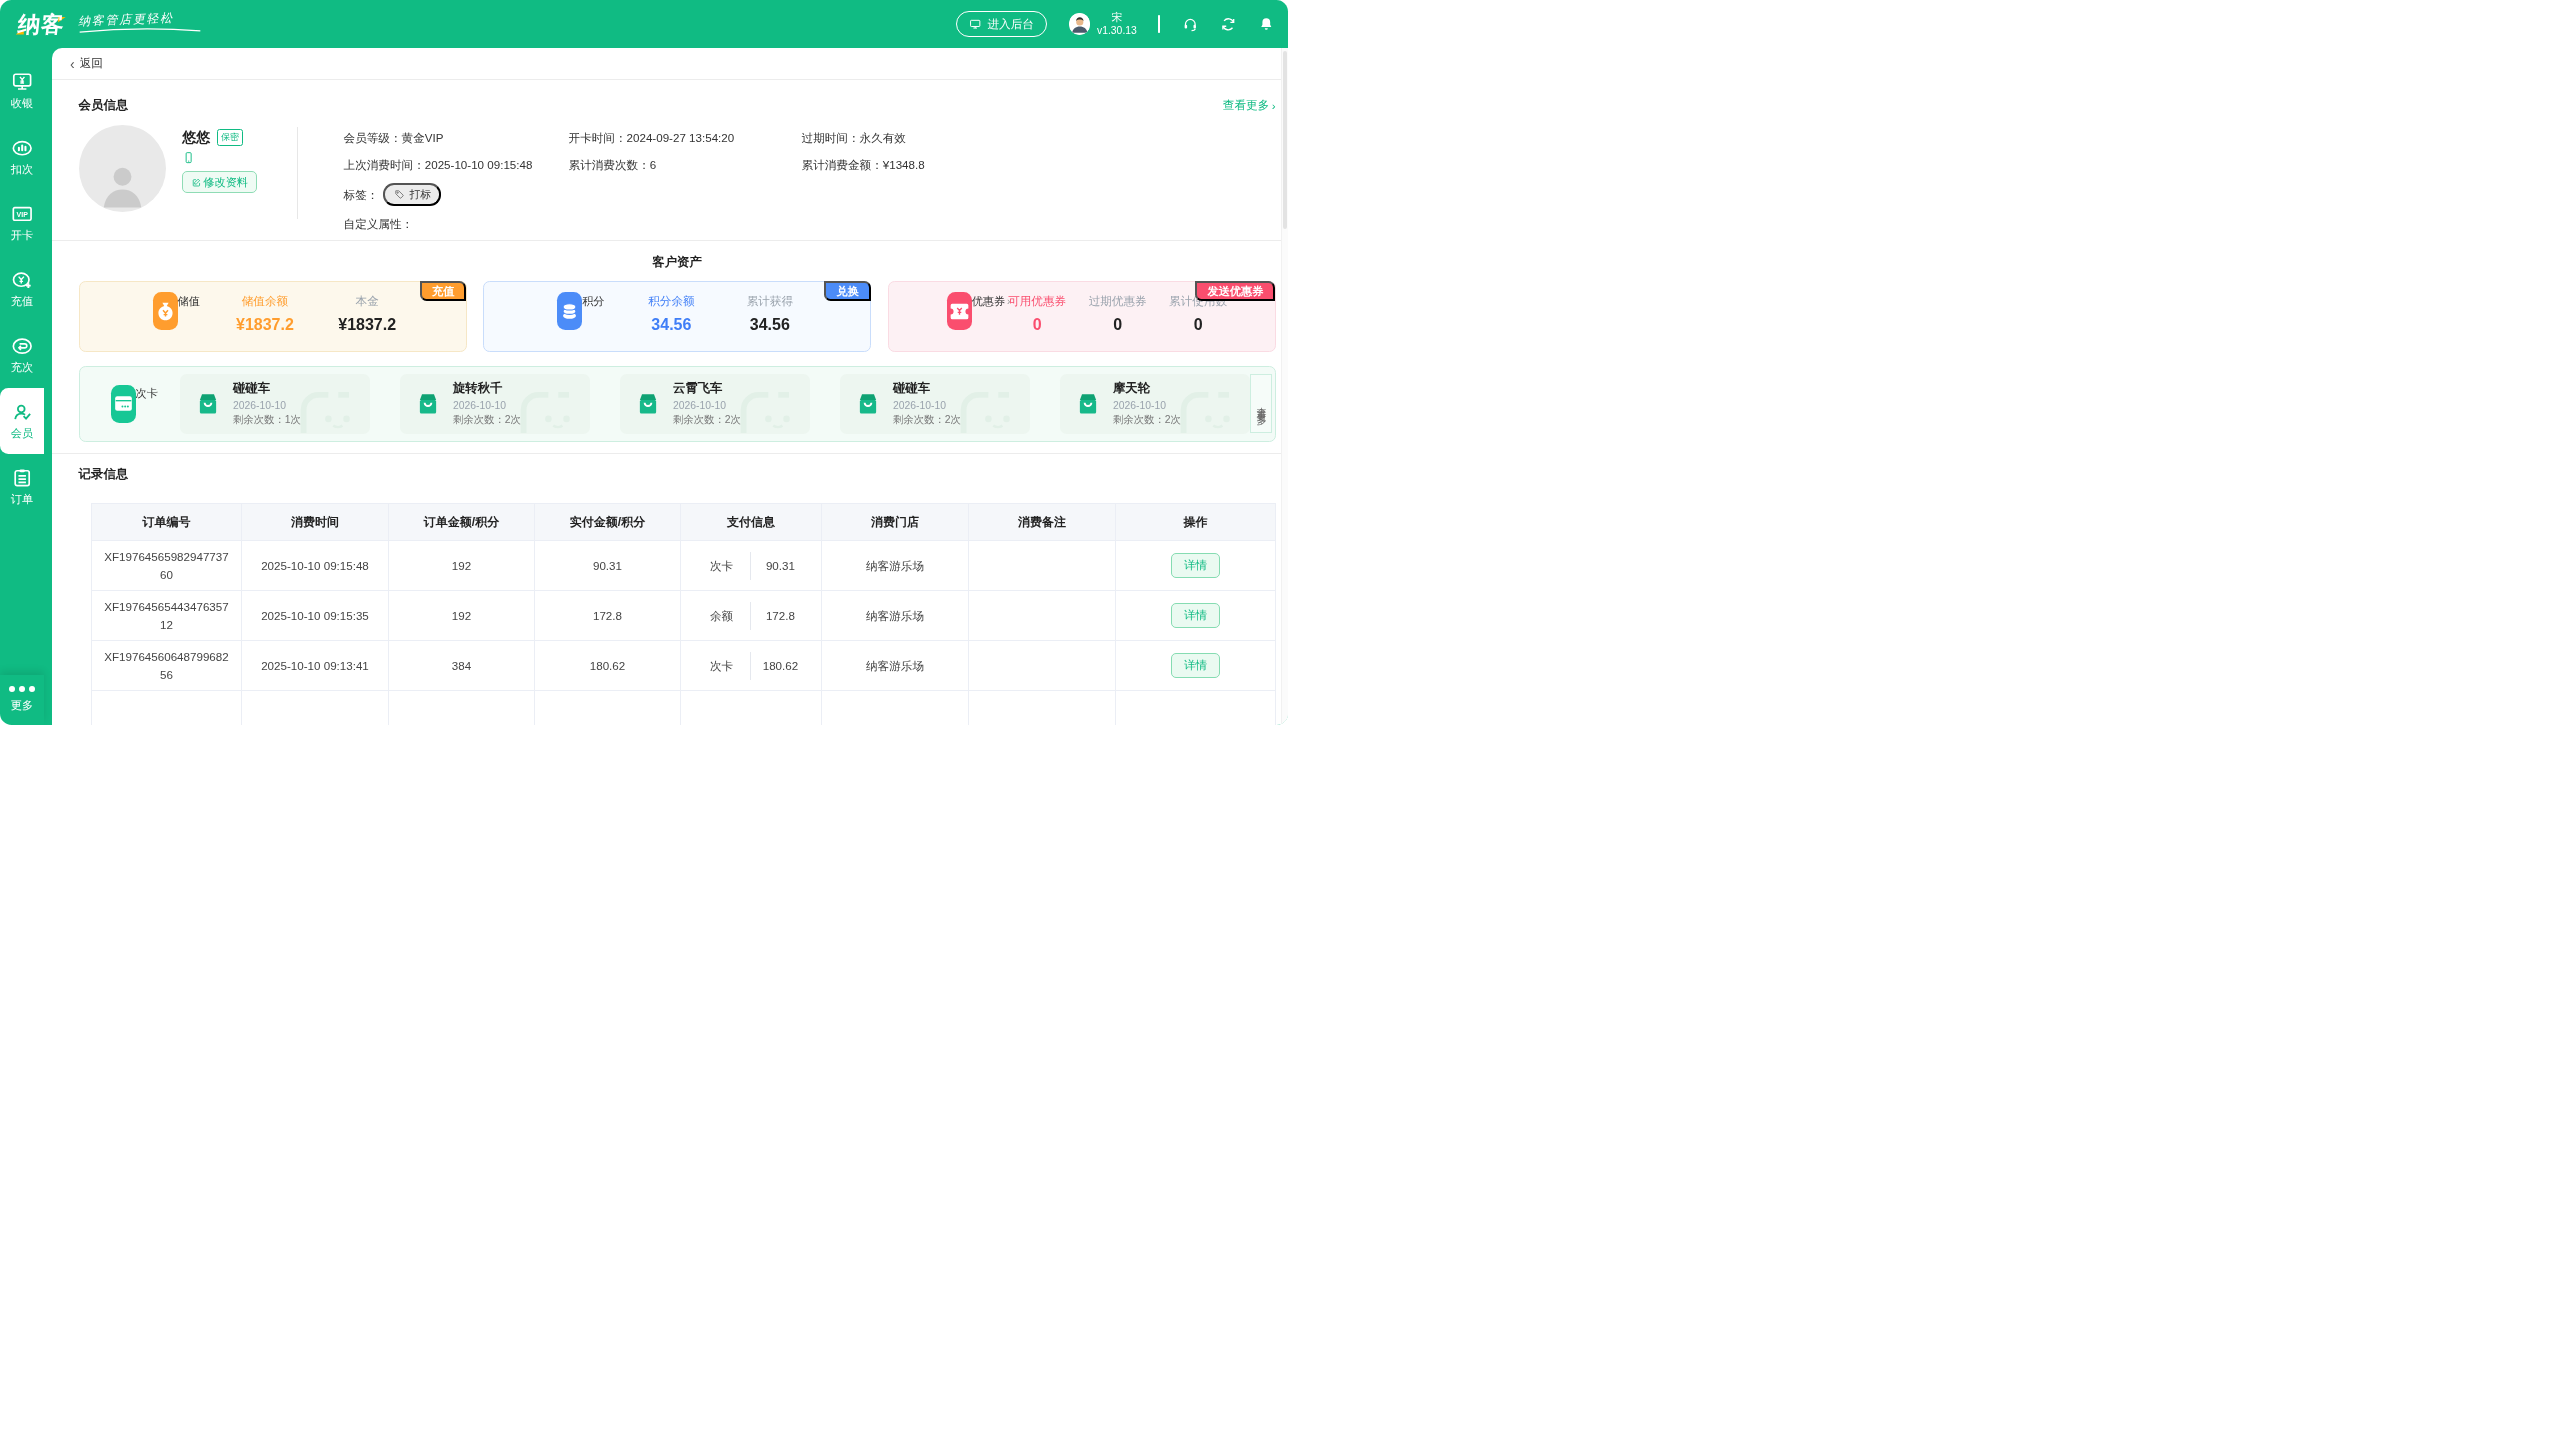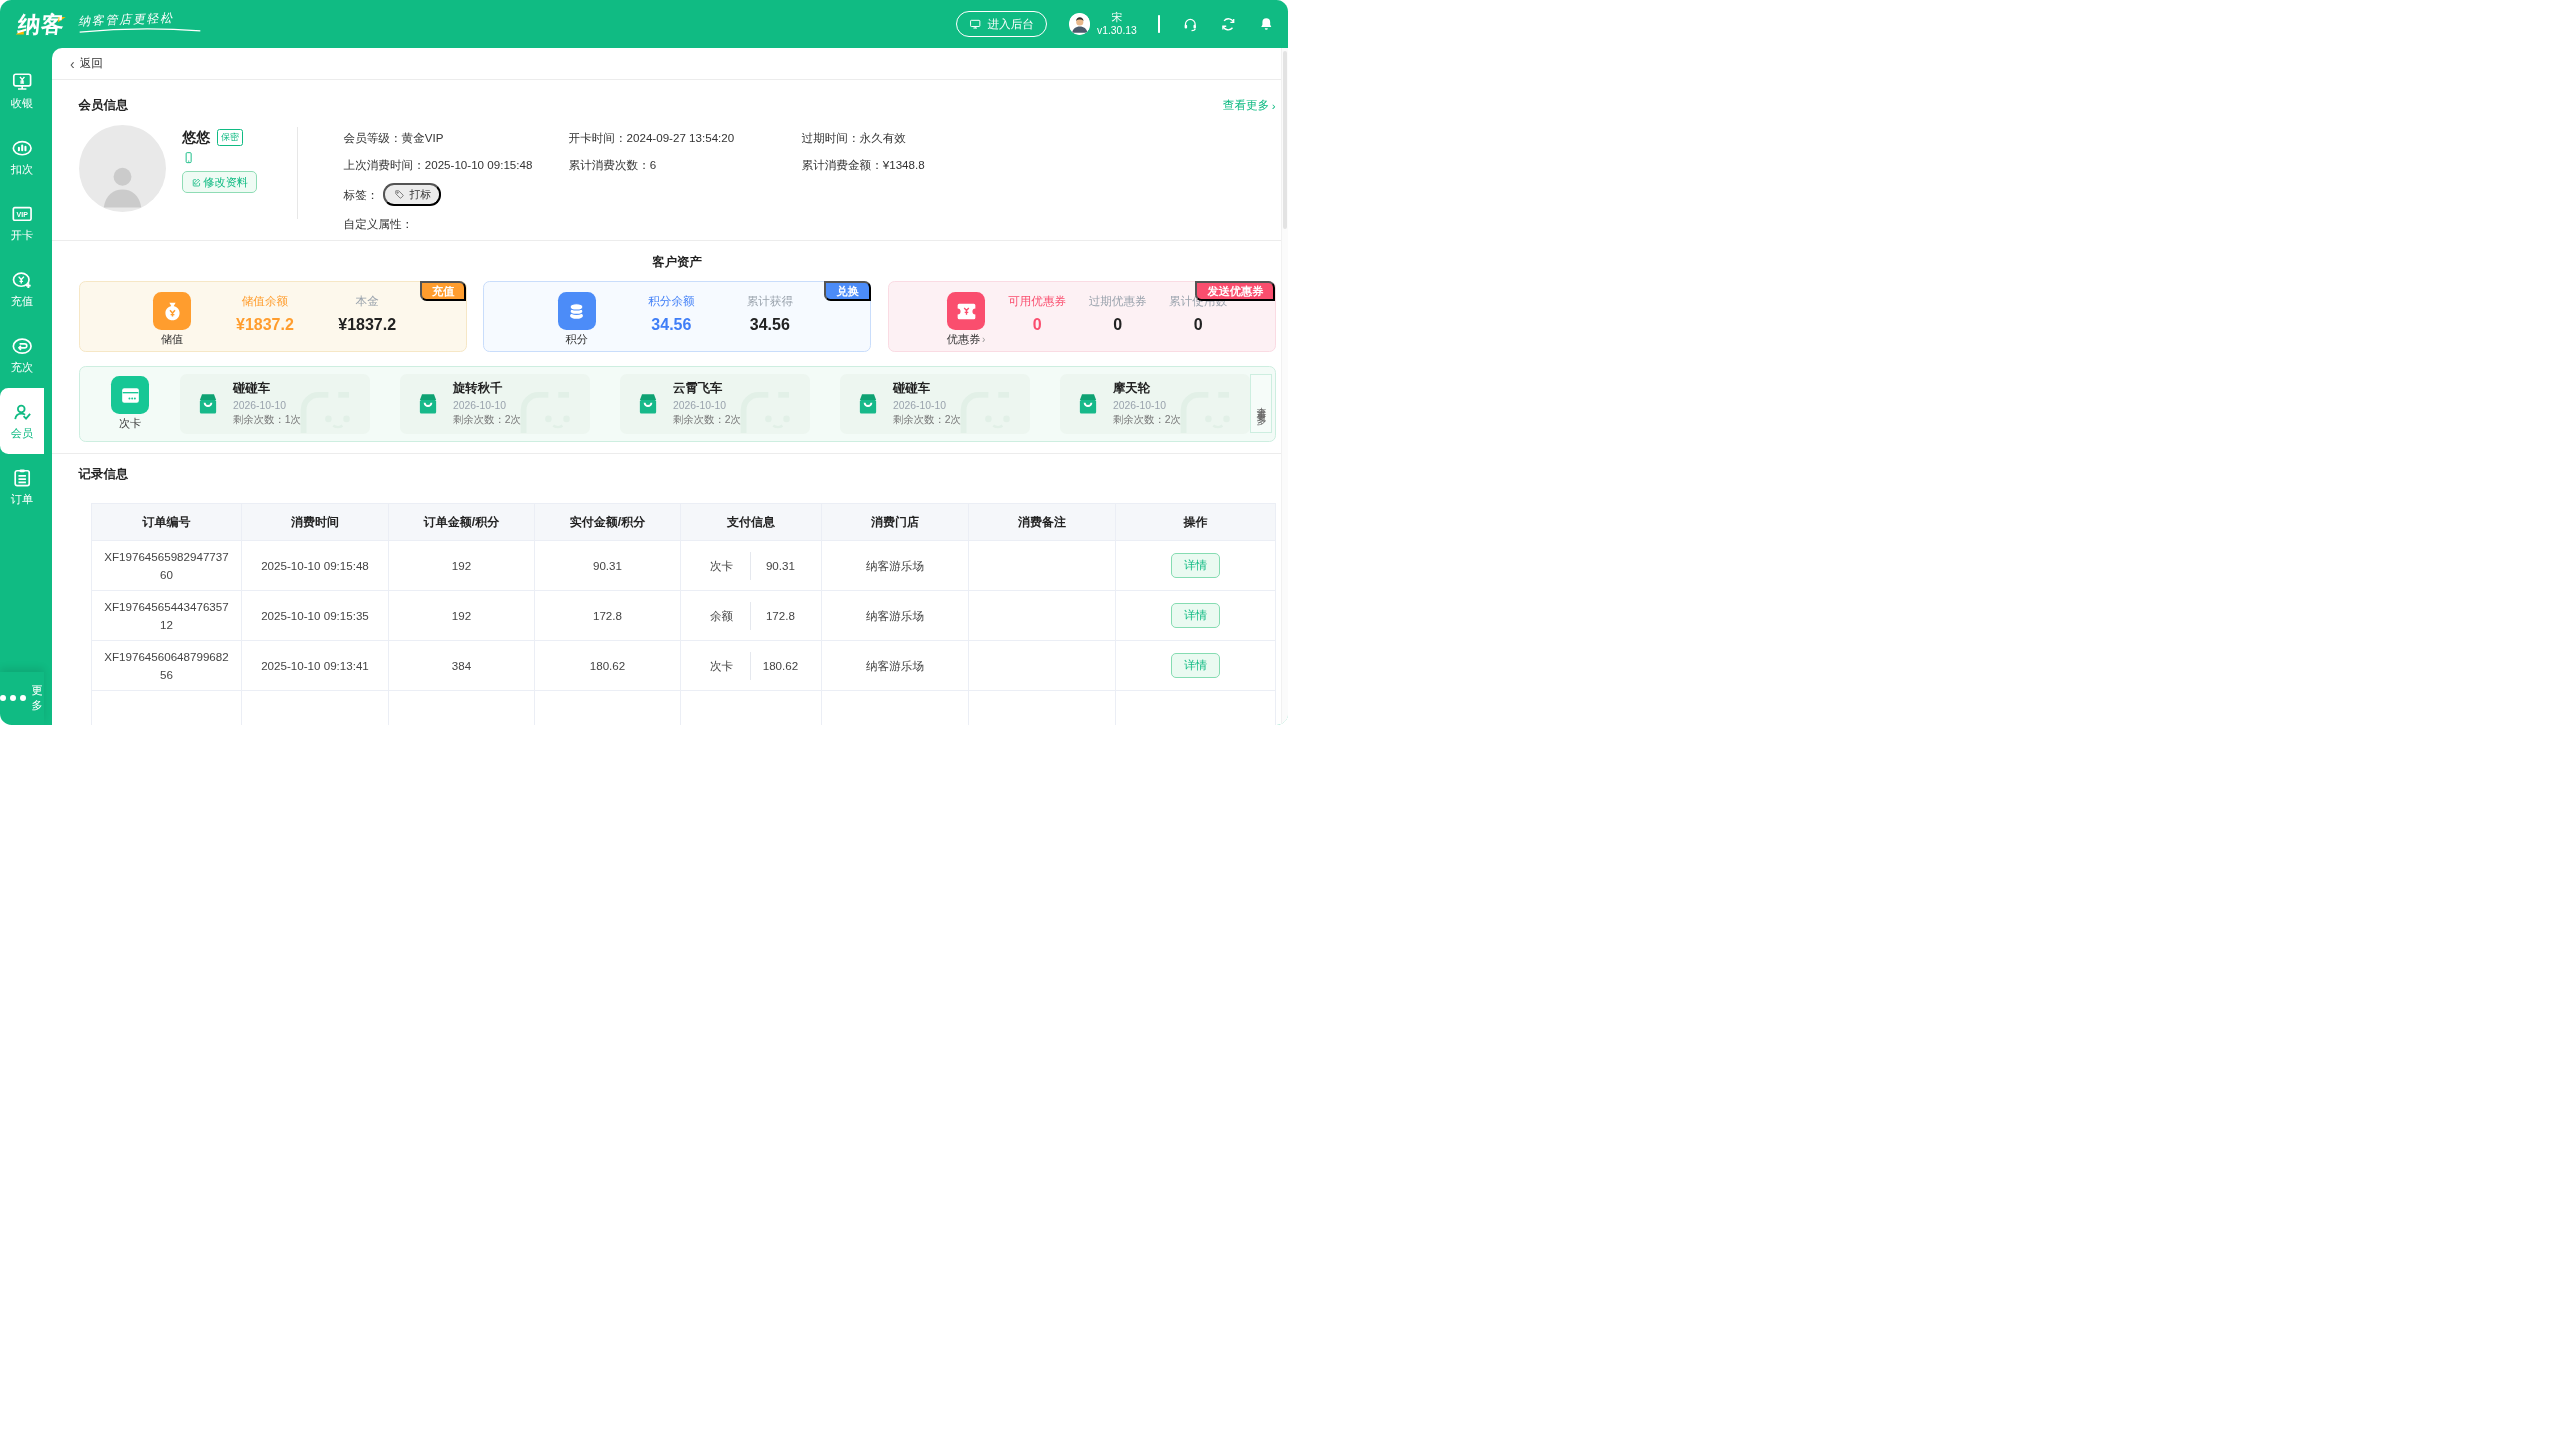--- a/index.html
+++ b/index.html
@@ -37,21 +37,21 @@
   .tb-icon{margin-left:21.6px;width:16.6px;height:16.6px;cursor:pointer;flex:none;}
   .tb-icon:last-child{margin-right:13.3px;}
   .tb-icon svg{width:100%;height:100%;}
 
   
   .sidebar{position:absolute;top:48px;left:0;bottom:0;width:44px;display:flex;flex-direction:column;padding-top:10px;}
   .side-item{height:66px;display:flex;flex-direction:column;align-items:center;justify-content:center;gap:3.3px;color:#fff;cursor:pointer;flex:none;}
   .side-item svg{width:22.4px;height:22.4px;}
   .side-item .lbl{font-size:11.2px;}
   .side-item.active{background:#fff;color:var(--green);border-radius:8.3px 0 0 8.3px;}
-  .side-more{margin-top:auto;padding:10.8px 0 12.4px;display:flex;align-items:center;gap:5.8px;color:#fff;cursor:pointer;box-shadow:0 -4.1px 7.5px rgba(0,0,0,.10);}
+  .side-more{margin-top:auto;padding:10.8px 0 12.4px;display:flex;flex-direction:column;align-items:center;gap:5.8px;color:#fff;cursor:pointer;box-shadow:0 -4.1px 7.5px rgba(0,0,0,.10);}
   .dots{display:flex;gap:4.1px;}
   .dots i{width:5.8px;height:5.8px;border-radius:50%;background:#fff;}
   .side-more .lbl{font-size:11.2px;}
 
   
   .main{position:absolute;top:48px;left:52px;right:0;bottom:0;background:#fff;border-top-left-radius:10px;overflow:hidden;}
   .back-row{height:32px;border-bottom:0.8px solid var(--line);display:flex;align-items:center;padding-left:18px;font-size:11.6px;color:#333;cursor:pointer;}
   .back-chevron{font-size:14px;color:#555;margin-right:5px;line-height:1;}
   .content{padding:0 12.4px 0 26.6px;}
   .sec-head{display:flex;justify-content:space-between;align-items:center;}
@@ -83,21 +83,21 @@
   .assets-head{margin-top:13.3px;justify-content:center;}
   .cards{display:flex;gap:16.6px;margin-top:10px;}
   .card{position:relative;flex:1;height:71px;border-radius:6.6px;display:flex;align-items:stretch;}
   .card.stored{background:#fdf8ec;border:0.8px solid #f6e7c6;}
   .card.points{background:#f6faff;border:0.8px solid #c9ddfb;}
   .card.coupon{background:#fdf1f4;border:0.8px solid #fadbe3;}
   .corner-btn{position:absolute;top:-0.8px;right:-0.8px;height:20px;padding:0 10px;border-radius:0 6.6px 0 6.6px;color:#fff;font-size:11.2px;font-weight:bold;display:flex;align-items:center;cursor:pointer;z-index:2;}
   .card.stored .corner-btn{background:var(--orange);}
   .card.points .corner-btn{background:var(--blue);}
   .card.coupon .corner-btn{background:var(--red);}
-  .icon-block{width:39px;margin-left:73px;display:flex;flex-direction:column;align-items:center;padding-top:10px;flex:none;}
+  .icon-block{width:39px;margin-left:73px;display:flex;flex-direction:row;align-items:flex-start;padding-top:10px;flex:none;}
   .card.coupon .icon-block{margin-left:58px;}
   .icon-sq{width:38px;height:38px;border-radius:8.3px;display:flex;align-items:center;justify-content:center;}
   .icon-sq svg{width:25px;height:25px;}
   .card.stored .icon-sq{background:var(--orange);}
   .card.points .icon-sq{background:var(--blue);}
   .card.coupon .icon-sq{background:var(--red);}
   .icon-lbl{font-size:11.2px;color:#333;margin-top:1.7px;white-space:nowrap;display:flex;align-items:center;gap:1.7px;}
   .icon-lbl .chev{color:#999;font-size:10px;}
   .stats{flex:1;display:flex;justify-content:space-evenly;padding:11.6px 25px 0 0;}
   .stat{text-align:center;}

